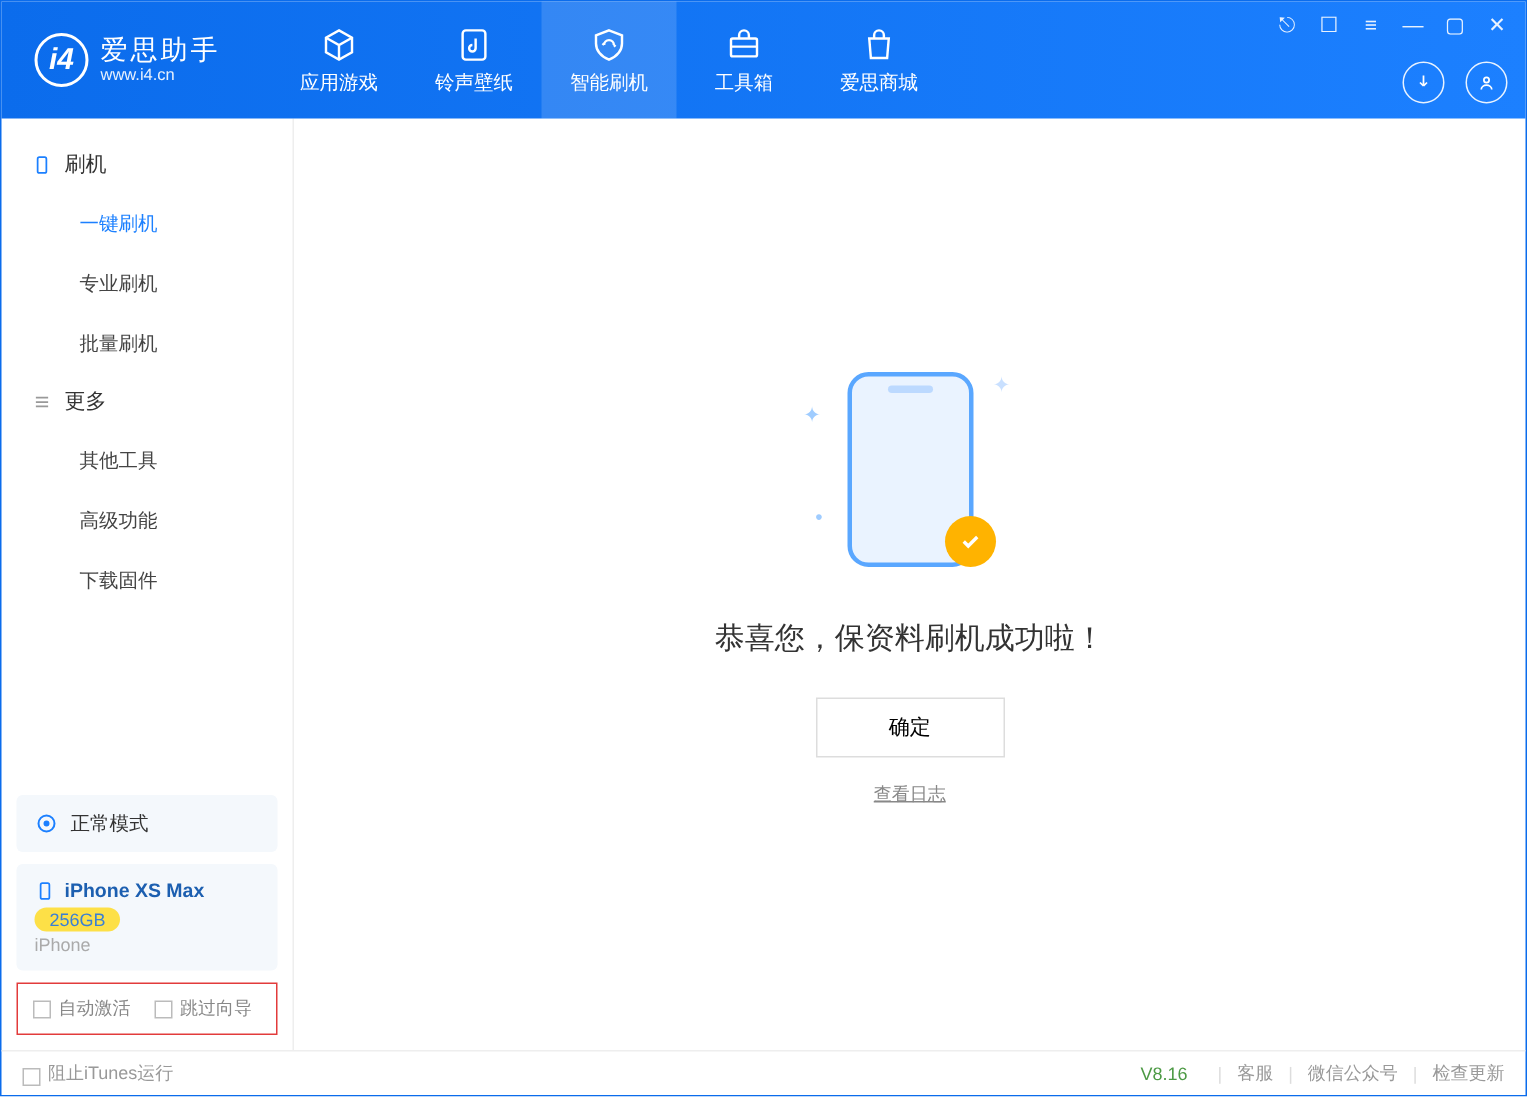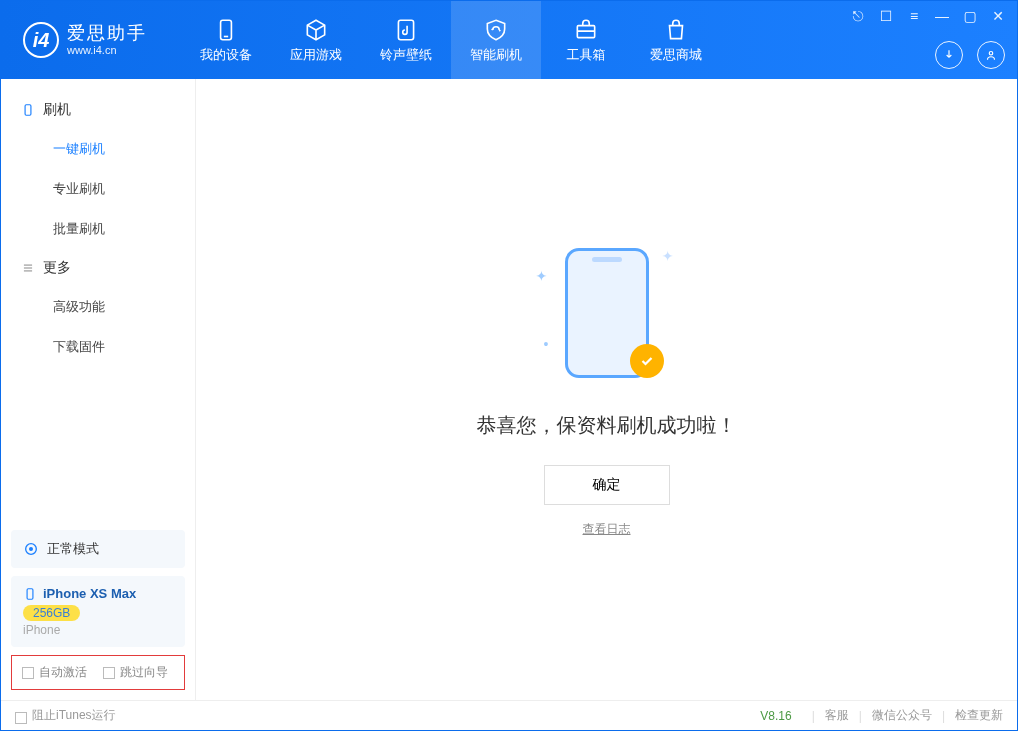--- a/index.html
+++ b/index.html
@@ -69,27 +69,20 @@
     <div class="brand">
       <div class="brand-logo">i4</div>
       <div class="brand-text">
         <div class="brand-name">爱思助手</div>
         <div class="brand-sub">www.i4.cn</div>
       </div>
     </div>
     <div class="navtabs">
       <div class="navtab">
         <svg viewBox="0 0 24 24" fill="none" stroke="#fff" stroke-width="1.5">
-            <rect x="7" y="3" width="10" height="18" rx="2"></rect>
-            <line x1="10" y1="18" x2="14" y2="18"></line>
-          </svg>
-        <span>我的设备</span>
-      </div>
-      <div class="navtab">
-        <svg viewBox="0 0 24 24" fill="none" stroke="#fff" stroke-width="1.5">
             <path d="M12 3l8 4.5v9L12 21 4 16.5v-9L12 3z"></path>
             <path d="M4 7.5L12 12l8-4.5M12 12v9"></path>
           </svg>
         <span>应用游戏</span>
       </div>
       <div class="navtab">
         <svg viewBox="0 0 24 24" fill="none" stroke="#fff" stroke-width="1.5">
             <rect x="5" y="3" width="14" height="18" rx="2"></rect>
             <path d="M13 8v6a2 2 0 11-2-2"></path>
           </svg>
@@ -156,20 +149,21 @@
         <div class="side-item">批量刷机</div>
 
         <div class="side-group-title">
           <svg width="14" height="14" viewBox="0 0 24 24" fill="none" stroke="#999" stroke-width="2">
               <line x1="5" y1="7" x2="19" y2="7"></line>
               <line x1="5" y1="12" x2="19" y2="12"></line>
               <line x1="5" y1="17" x2="19" y2="17"></line>
             </svg>
           <span>更多</span>
         </div>
+        <div class="side-item">其他工具</div>
         <div class="side-item">高级功能</div>
         <div class="side-item">下载固件</div>
       </div>
 
       <div class="side-footer">
         <div class="mode-box">
           <svg width="16" height="16" viewBox="0 0 24 24" fill="none" stroke="#1c80ff" stroke-width="2">
               <circle cx="12" cy="12" r="8"></circle>
               <circle cx="12" cy="12" r="2" fill="#1c80ff"></circle>
             </svg>

